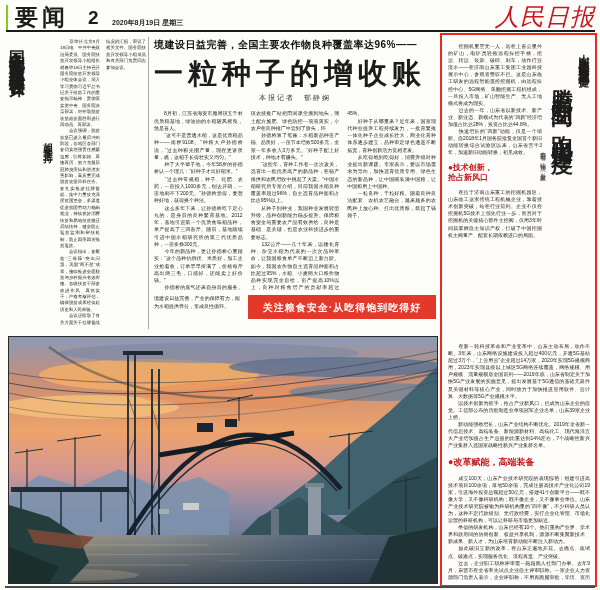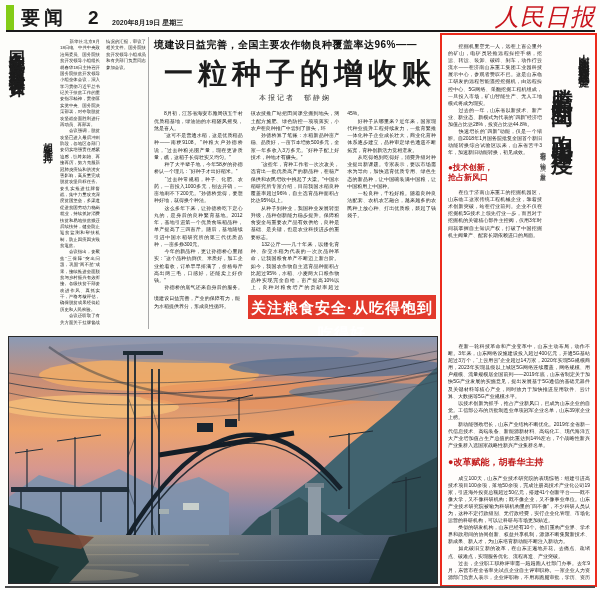--- a/index.html
+++ b/index.html
@@ -1,47 +1,47 @@
 <!DOCTYPE html>
 <html style="--masthead_red: #c8161d; --banner_red: #e2392b; --box_border_red: #ec2a1c; --crosshead_red: #c21b1b;"><head>
 <meta charset="utf-8">
 <style>
   html,body{margin:0;padding:0;background:#e9e9e6;}
   .page{position:relative;width:600px;height:590px;background:#fdfdfa;overflow:hidden;
         font-family:"Liberation Sans",sans-serif;color:#1c1c1c;}
   
   .hdr{position:absolute;left:6px;top:5px;right:5px;height:25px;border-bottom:2px solid #1b1b1b;}
-  .sec{position:absolute;left:0;top:0;font-size:19px;font-weight:900;letter-spacing:4px;
-       border-left:8px solid #84cc16;padding-left:7px;line-height:25px;}
+  .sec{position:absolute;left:0;top:0;font-size:23px;font-weight:900;letter-spacing:4px;
+       border-left:2px solid #84cc16;padding-left:7px;line-height:25px;}
   .pnum{position:absolute;left:82px;top:0;font-size:19px;font-weight:700;line-height:25px;}
   .date{position:absolute;left:106px;top:13px;font-size:7px;font-weight:700;color:#222;}
   .masthead{position:absolute;right:0;top:-4px;font-size:24px;font-weight:normal;font-style:italic;
             font-family:"DejaVu Serif",serif;color:var(--masthead_red,#c8161d);letter-spacing:1px;}
   
   .lart{position:absolute;left:8px;top:38px;width:138px;height:292px;}
   .lv-head{position:absolute;left:1px;top:0;writing-mode:vertical-rl;text-orientation:upright;
            font-size:16px;font-weight:900;letter-spacing:2px;line-height:1.0;height:292px;}
   .lv-sub{position:absolute;left:33px;top:96px;writing-mode:vertical-rl;text-orientation:upright;
           font-size:9.5px;font-weight:700;letter-spacing:3px;}
   .lv-body{position:absolute;left:52px;top:1px;width:86px;height:290px;column-count:2;column-gap:6px;
            column-fill:auto;font-size:4.4px;line-height:1.45;text-align:justify;overflow:hidden;
            white-space:pre-line;color:#222;}
   .vdiv{position:absolute;left:148px;top:37px;height:292px;border-left:1px solid #a8a8a8;}
   
   .cart{position:absolute;left:154px;top:38px;width:282px;}
   .kicker{font-size:10px;font-weight:700;letter-spacing:.5px;color:#111;}
-  .headline{font-size:29px;font-weight:900;font-family:"DejaVu Serif",serif;text-align:right;
+  .headline{font-size:29px;font-weight:900;font-family:"DejaVu Serif",serif;text-align:left;
             letter-spacing:5px;margin-top:6px;line-height:1.05;}
   .byline{font-size:7px;text-align:center;margin-top:5px;letter-spacing:2px;color:#333;}
   .m-body{margin-top:7px;height:182px;column-count:3;column-gap:8px;column-fill:auto;
           font-size:5px;line-height:1.45;text-align:justify;overflow:hidden;white-space:pre-line;}
   .m-foot{display:flex;margin-top:3px;height:24px;}
   .m-tail{width:86px;font-size:5px;line-height:1.45;text-align:justify;overflow:hidden;white-space:pre-line;}
   .banner{flex:1;margin-left:8px;background:var(--banner_red,#e2392b);color:#fff;font-weight:900;
-          font-size:15px;text-align:center;line-height:25px;letter-spacing:1px;}
+          font-size:10px;text-align:center;line-height:25px;letter-spacing:1px;}
   
   .photo{position:absolute;left:8px;top:336px;width:428px;height:246px;border:1px solid #2a2a2a;
          background:#4a5a6c;}
   .photo svg{display:block;}
   
   .rbox{position:absolute;left:440px;top:33px;width:157px;height:554px;box-sizing:border-box;
         border:2px solid var(--box_border_red,#ec2a1c);background:#fffdfb;}
   .r-kicker{position:absolute;right:4px;top:10px;writing-mode:vertical-rl;text-orientation:upright;
             font-size:11px;font-weight:800;letter-spacing:2px;}
   .r-headline{position:absolute;right:21px;top:36px;writing-mode:vertical-rl;text-orientation:upright;
@@ -208,21 +208,21 @@
 　　过去的一年，山东省以新技术、新产业、新业态、新模式为代表的“四新”经济增加值占比达28%，投资占比达44.8%。
 　　快速增长的“四新”动能，仅是一个缩影。自2018年1月国务院批复全国首个新旧动能转换综合试验区以来，山东省苦干3年，加速新旧动能转换，初见成效。</div>
       <div class="crosshead">●技术创新，
 抢占新风口</div>
       <div class="rtxt">　　在位于济南山东重工的挖掘机园区，山东临工这家传统工程机械企业，靠着技术创新突破，站在行业前列。企业不仅在挖掘机5G技术上领先行业一步，而且对于挖掘机的关键核心部件主控阀，仅用3年时间就掌握自主知识产权，打破了中国挖掘机主阀量产、配套长期依赖进口的局面。</div>
     </div>
     <div class="r-bottom">
       <div class="rtxt">　　在新一轮科技革命和产业变革中，山东主动布局，动作不断。3年来，山东网络设施建设投入超过400亿元，开通5G基站超过3万个，“上云用云”企业超过14万家，2020年实现5G规模商用，2023年实现县级以上城区5G网络连续覆盖，网络规模、用户规模、流量规模居全国前列——2019年底，山东省制定关于加快5G产业发展的实施意见，提出发展基于5G通信的基础元器件及关键材料等核心产业，同时致力于加快推进应用软件、云计算、大数据等5G产业规模水平。
 　　以技术创新为抓手，抢占产业新风口，已成为山东企业的自觉。工信部公布的历批制造业单项冠军企业名单，山东39家企业上榜。
 　　新动能强劲增长，山东产业结构不断优化。2019年全省新一代信息技术、高端装备、新能源新材料、高端化工、现代海洋五大产业增加值占生产总值的比重达到14%左右，7个战略性新兴产业集群入选国家战略性新兴产业集群名单。</div>
-      <div class="crosshead big">●改革赋能，胡春华主持</div>
+      <div class="crosshead big">●改革赋能，高端装备</div>
       <div class="rtxt">　　成立100天，山东产业技术研究院的表现惊艳：组建引进高技术项目100余项，落地50余项，完成注册高技术产业化公司19家，引进海外投资总额超过50亿元，搭建41个创新平台——既不像大学，又不像科研机构；既不像企业，又不像事业单位。山东产业技术研究院被喻为科研机构里的“四不像”，不少科研人员认为，这种不定行政级别、无行政经费，实行企业化管理、市场化运营的科研机构，可以让科研与市场更加贴近。
 　　类似的研发机构，山东已经有10个。他们重构产业界、学术界和政府间的协同创新、权益共享机制，源源不断集聚新技术、新成果、新人才，为山东培育新动能不断注入新动力。
 　　如此破旧立新的改革，在山东正遍地开花。去痛点、疏堵点、破难点，实现服务优化、流程再造、产业突破。
 　　过去，企业职工职称评审需一趟趟跑人社部门办事。去年9月，东营市在全省率先试点企业自主评审职称。一家企业人力资源部门负责人表示，企业评职称，不用再跑腿审批，学历、资历要求更加灵活。
 　　对企业而言，政务服务最有获得感。当前，山东“一窗受理、一次办好”改革扎实推进，企业开办“一窗通”系统和“政务服务一网通办”总门户上线运行，大大激发了市场主体的创业创新活力。</div>
     </div>
   </div>
 
   <div class="bottom-rule"></div>
 </div>

